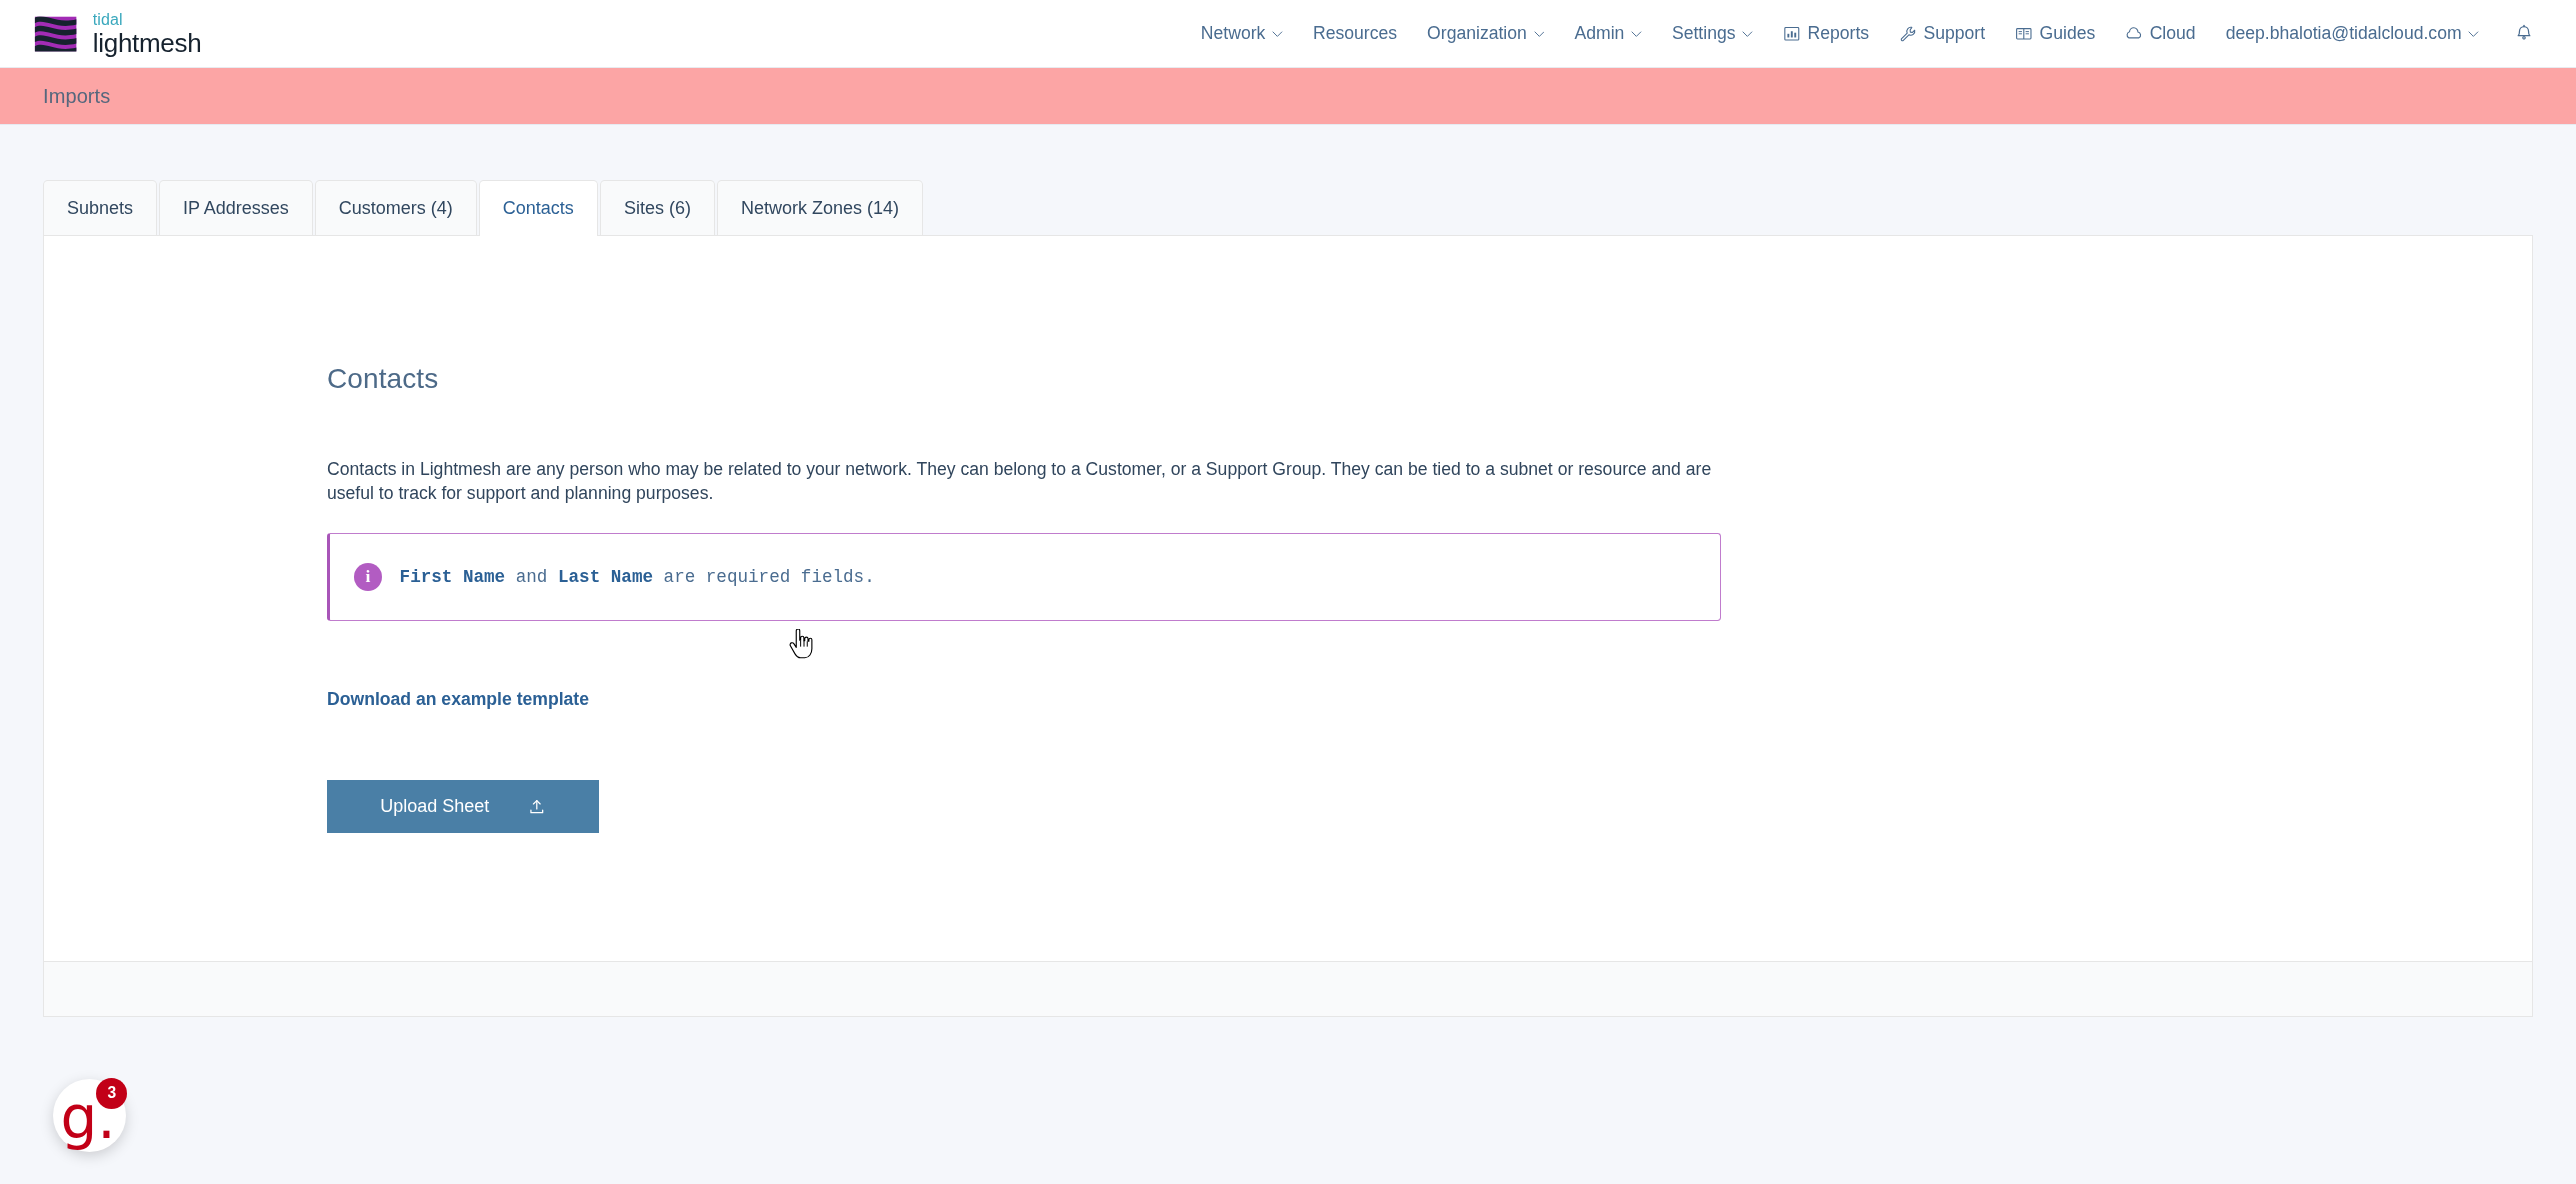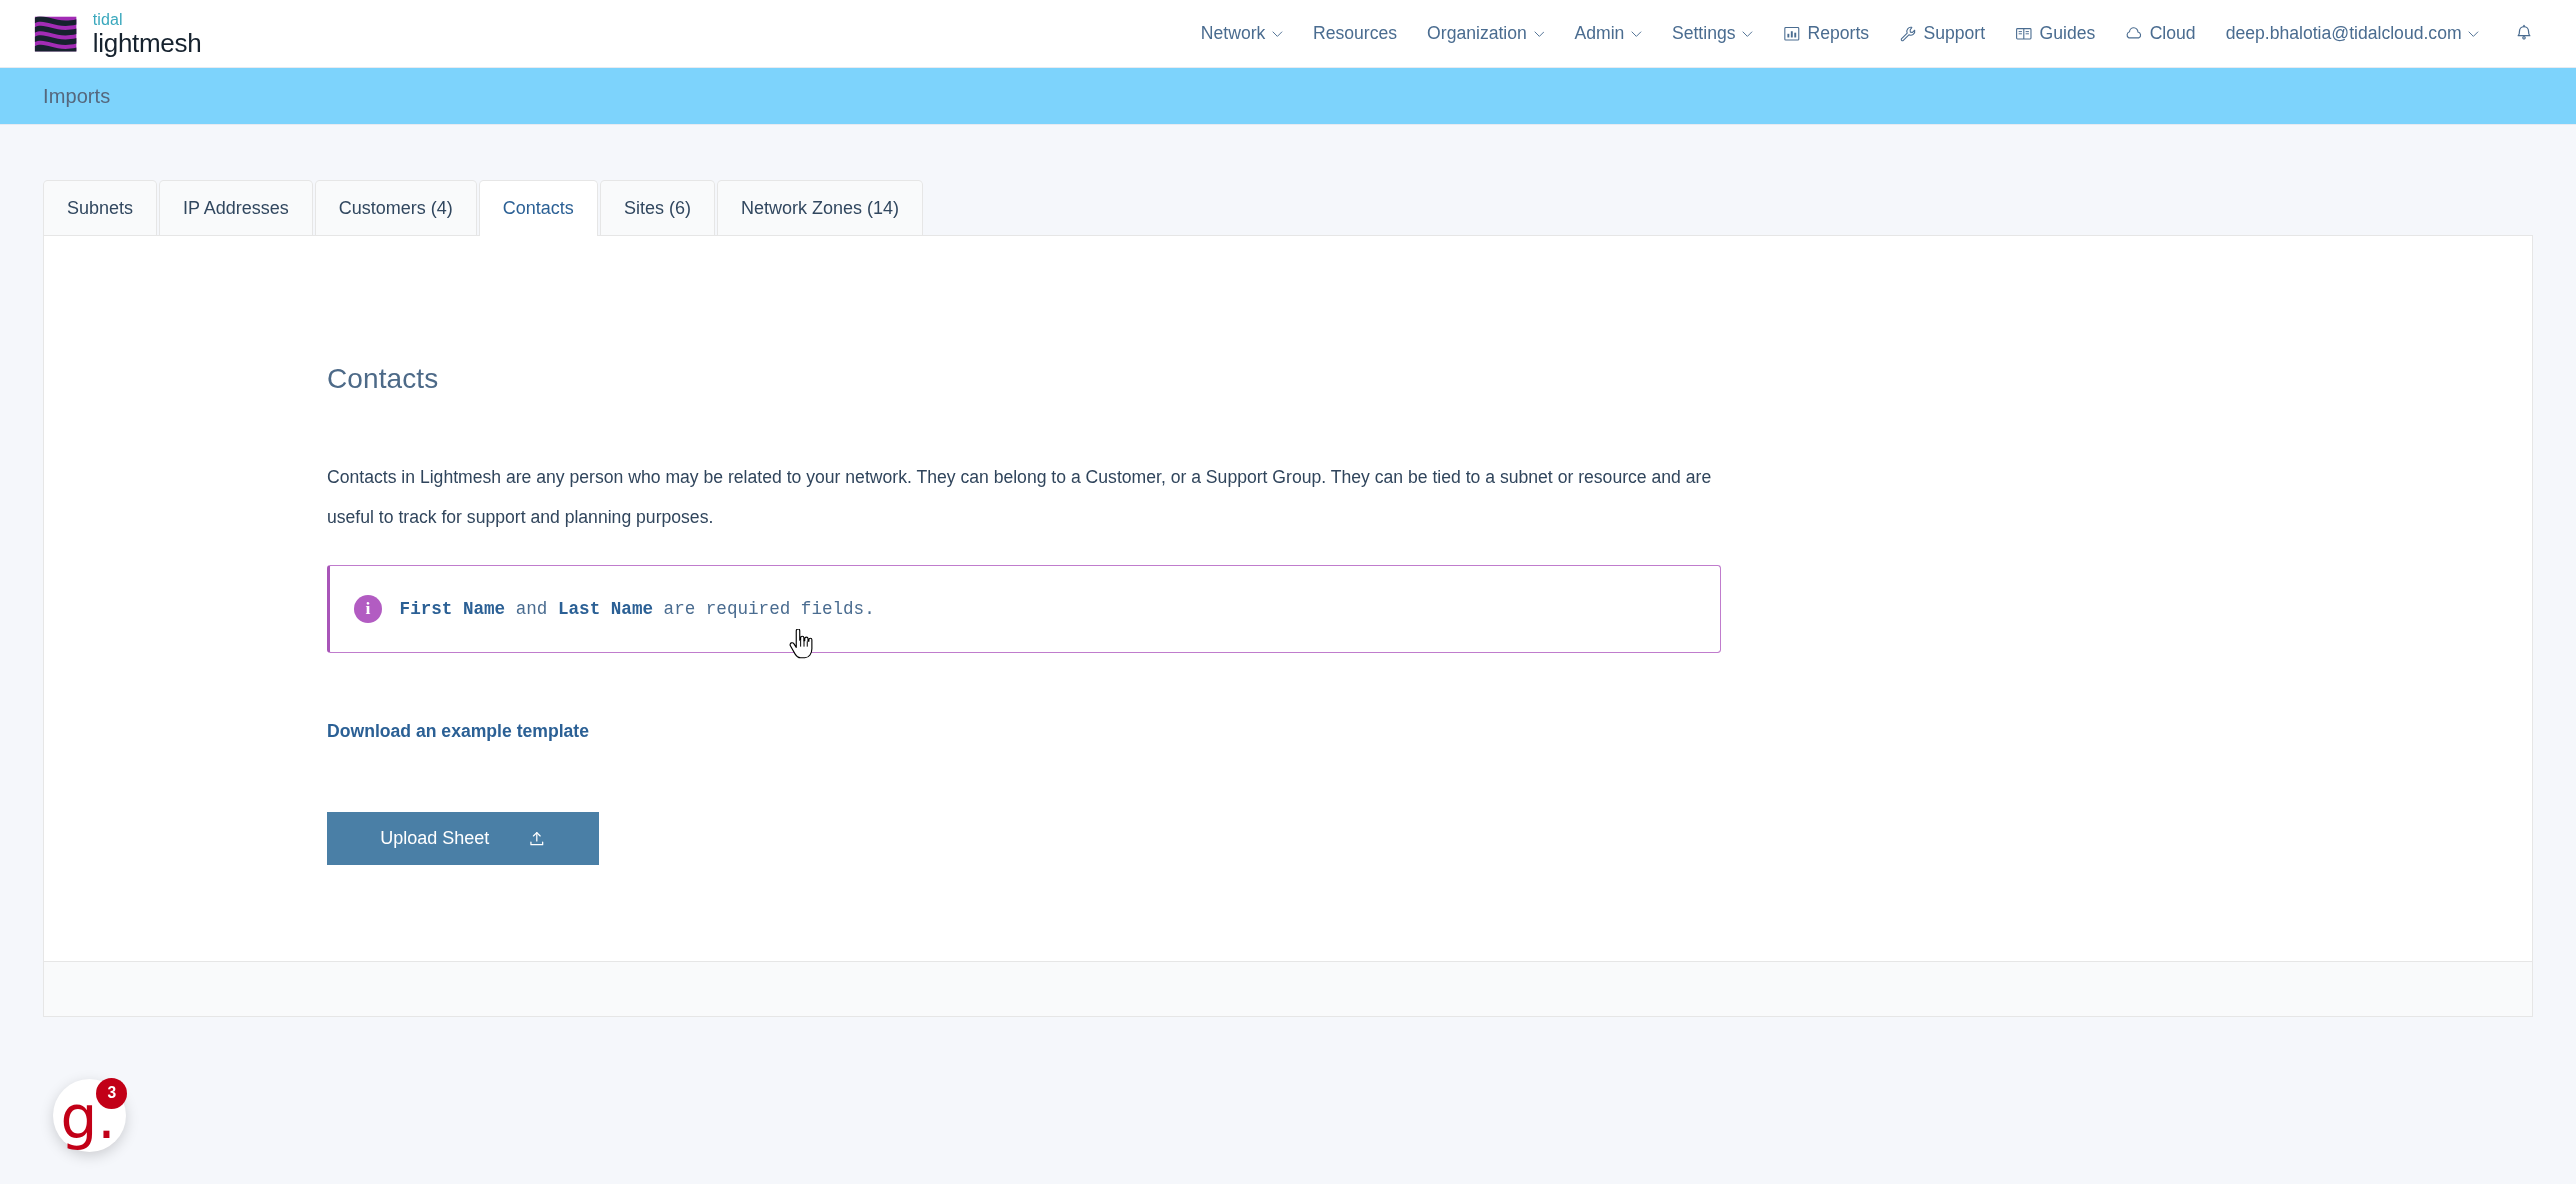--- a/index.html
+++ b/index.html
@@ -82,21 +82,21 @@
     padding: 0 6.8px 0 20px;
     display: flex;
     align-items: center;
     cursor: pointer;
   }
   .bell-ico { width: 20px; height: 20px; display: block; }
 
   
   .page-header {
     height: 57px;
-    background: #7dd3fc;
+    background: #fca5a5;
     border-bottom: 0.7px solid #e6eaf1;
     display: flex;
     align-items: center;
   }
   .page-header h1 {
     font-size: 20px;
     font-weight: 400;
     color: #55677d;
     margin-left: 43px;
     letter-spacing: 0.1px;
@@ -157,21 +157,21 @@
   .section-title {
     font-size: 28px;
     font-weight: 400;
     color: #4d6a88;
     letter-spacing: 0.1px;
     margin-bottom: 62px;
   }
 
   .body-copy {
     font-size: 17.6px;
-    line-height: 40px;
+    line-height: 24px;
     color: #30455c;
     max-width: 1386px;
     margin-bottom: 28px;
   }
 
   
   .alert {
     width: 1394px;
     min-height: 88px;
     border: 0.7px solid #c07ccd;

